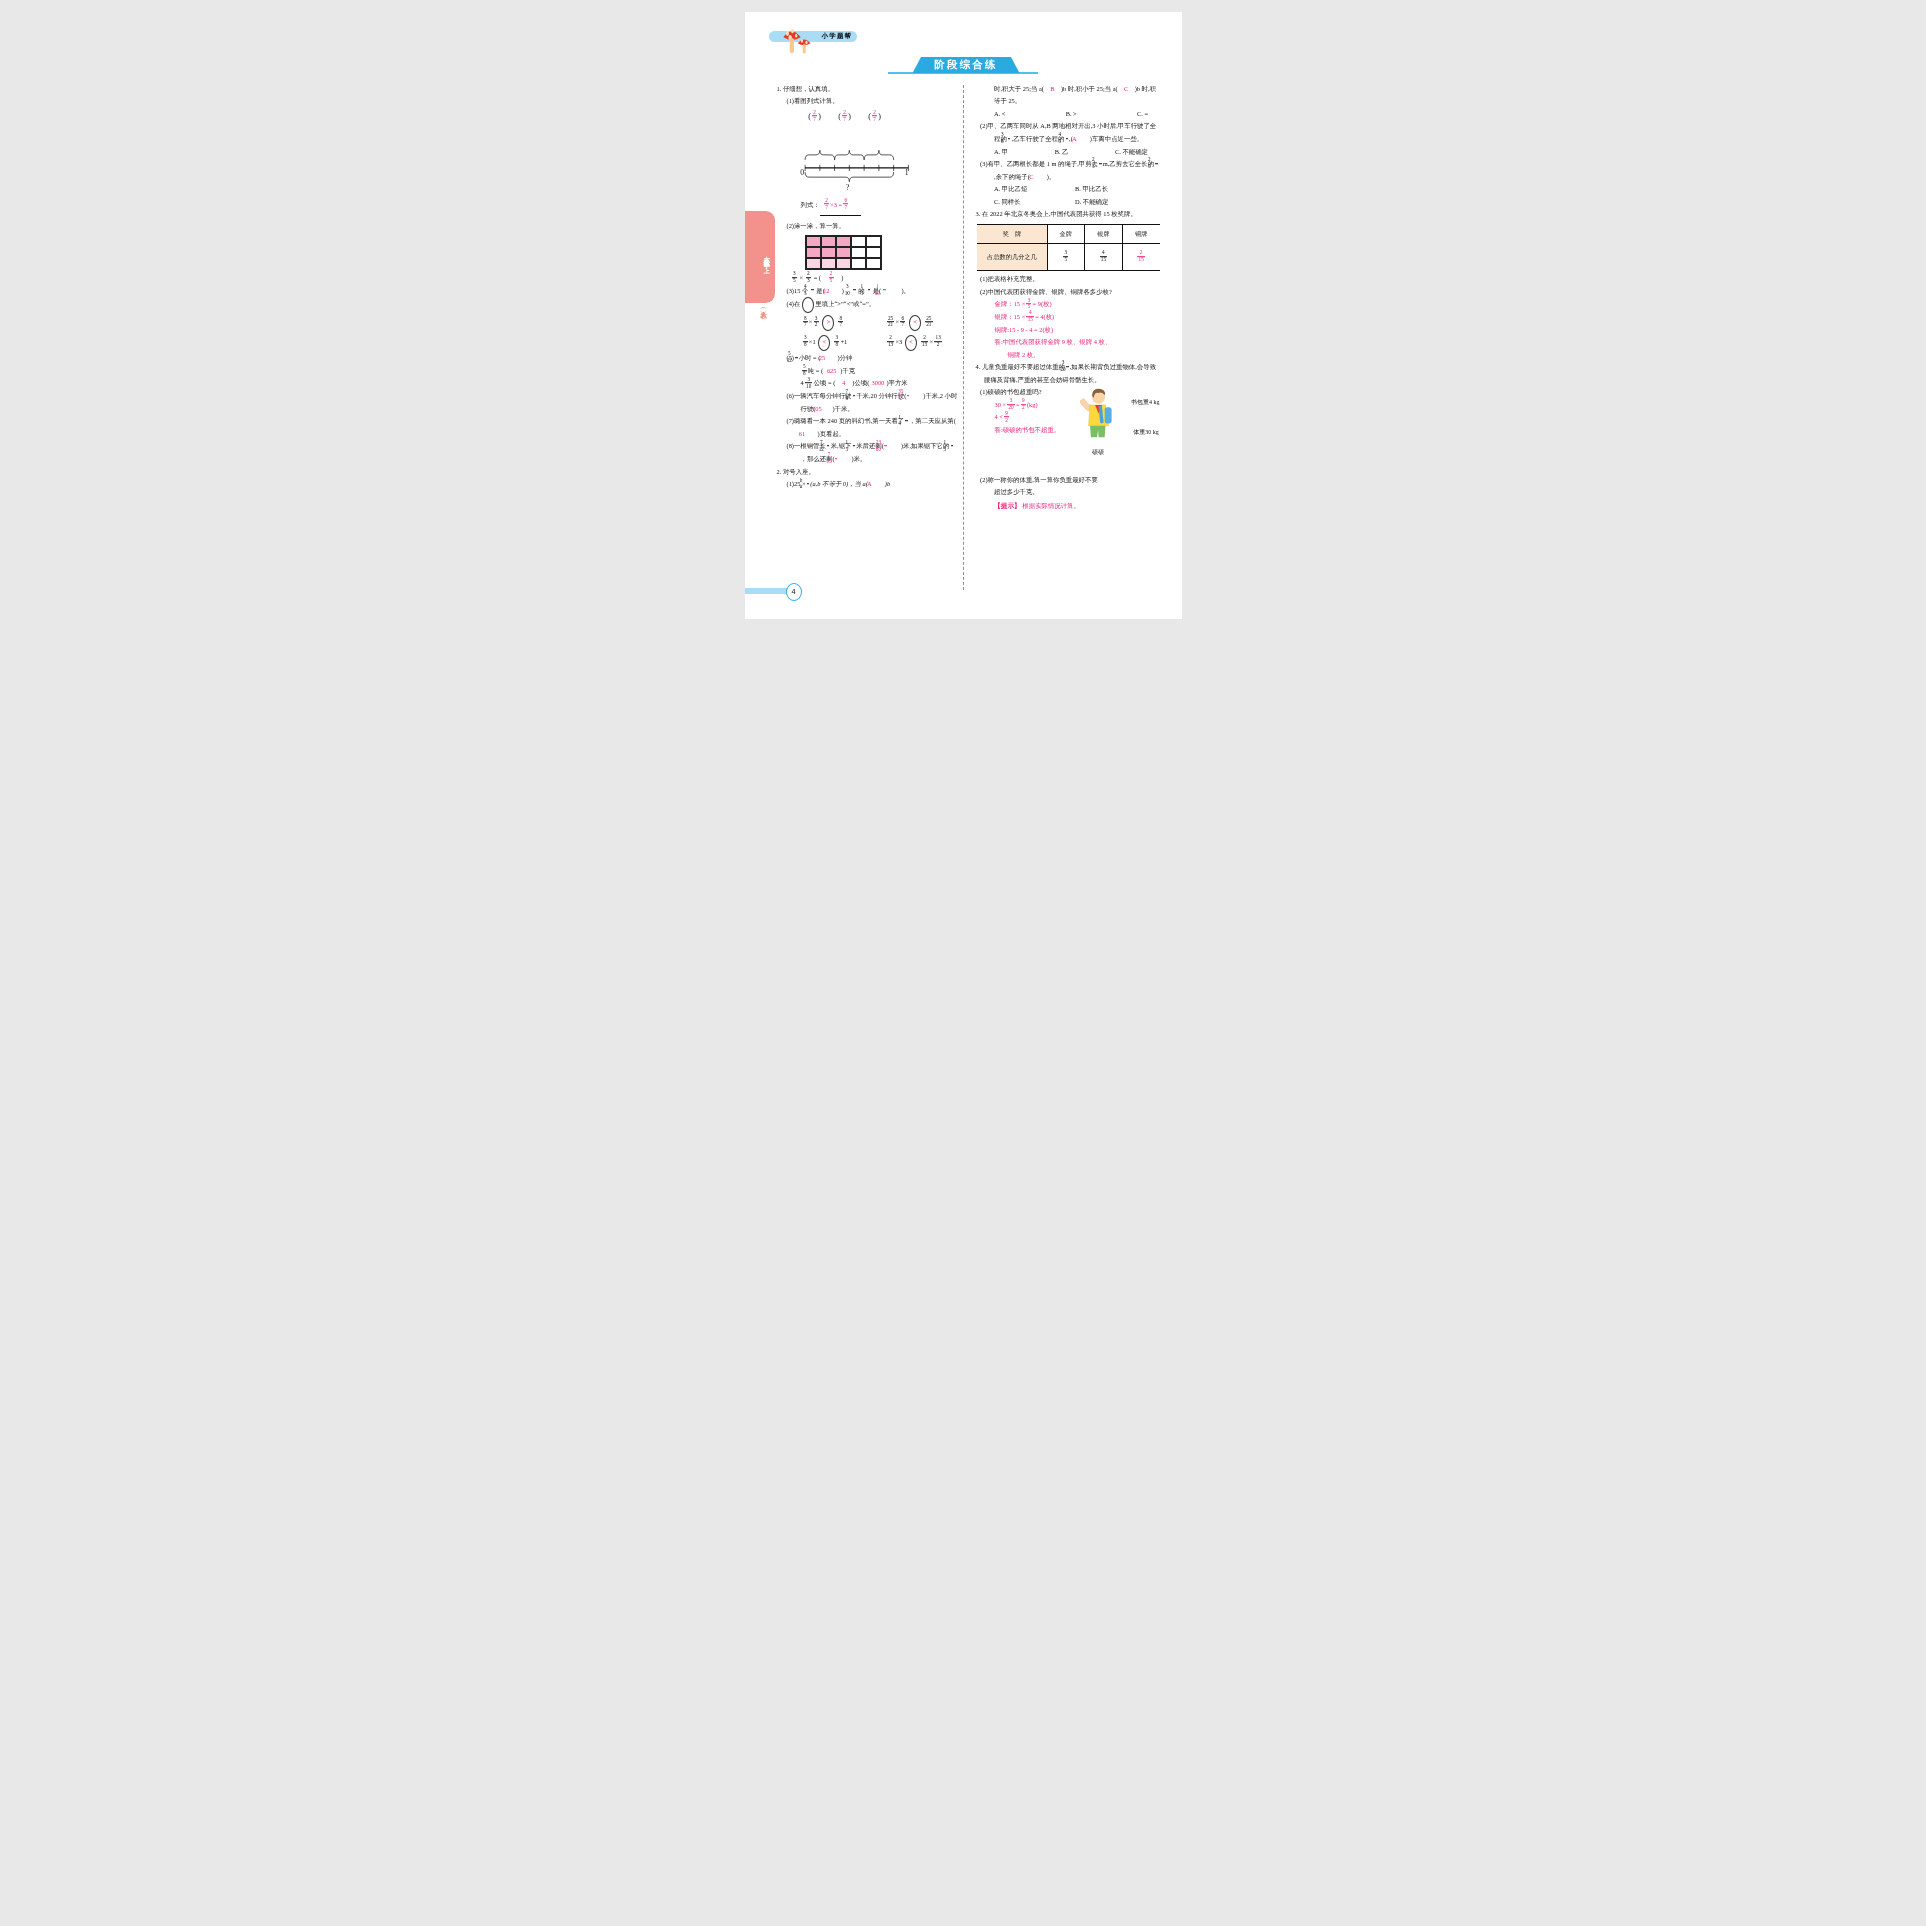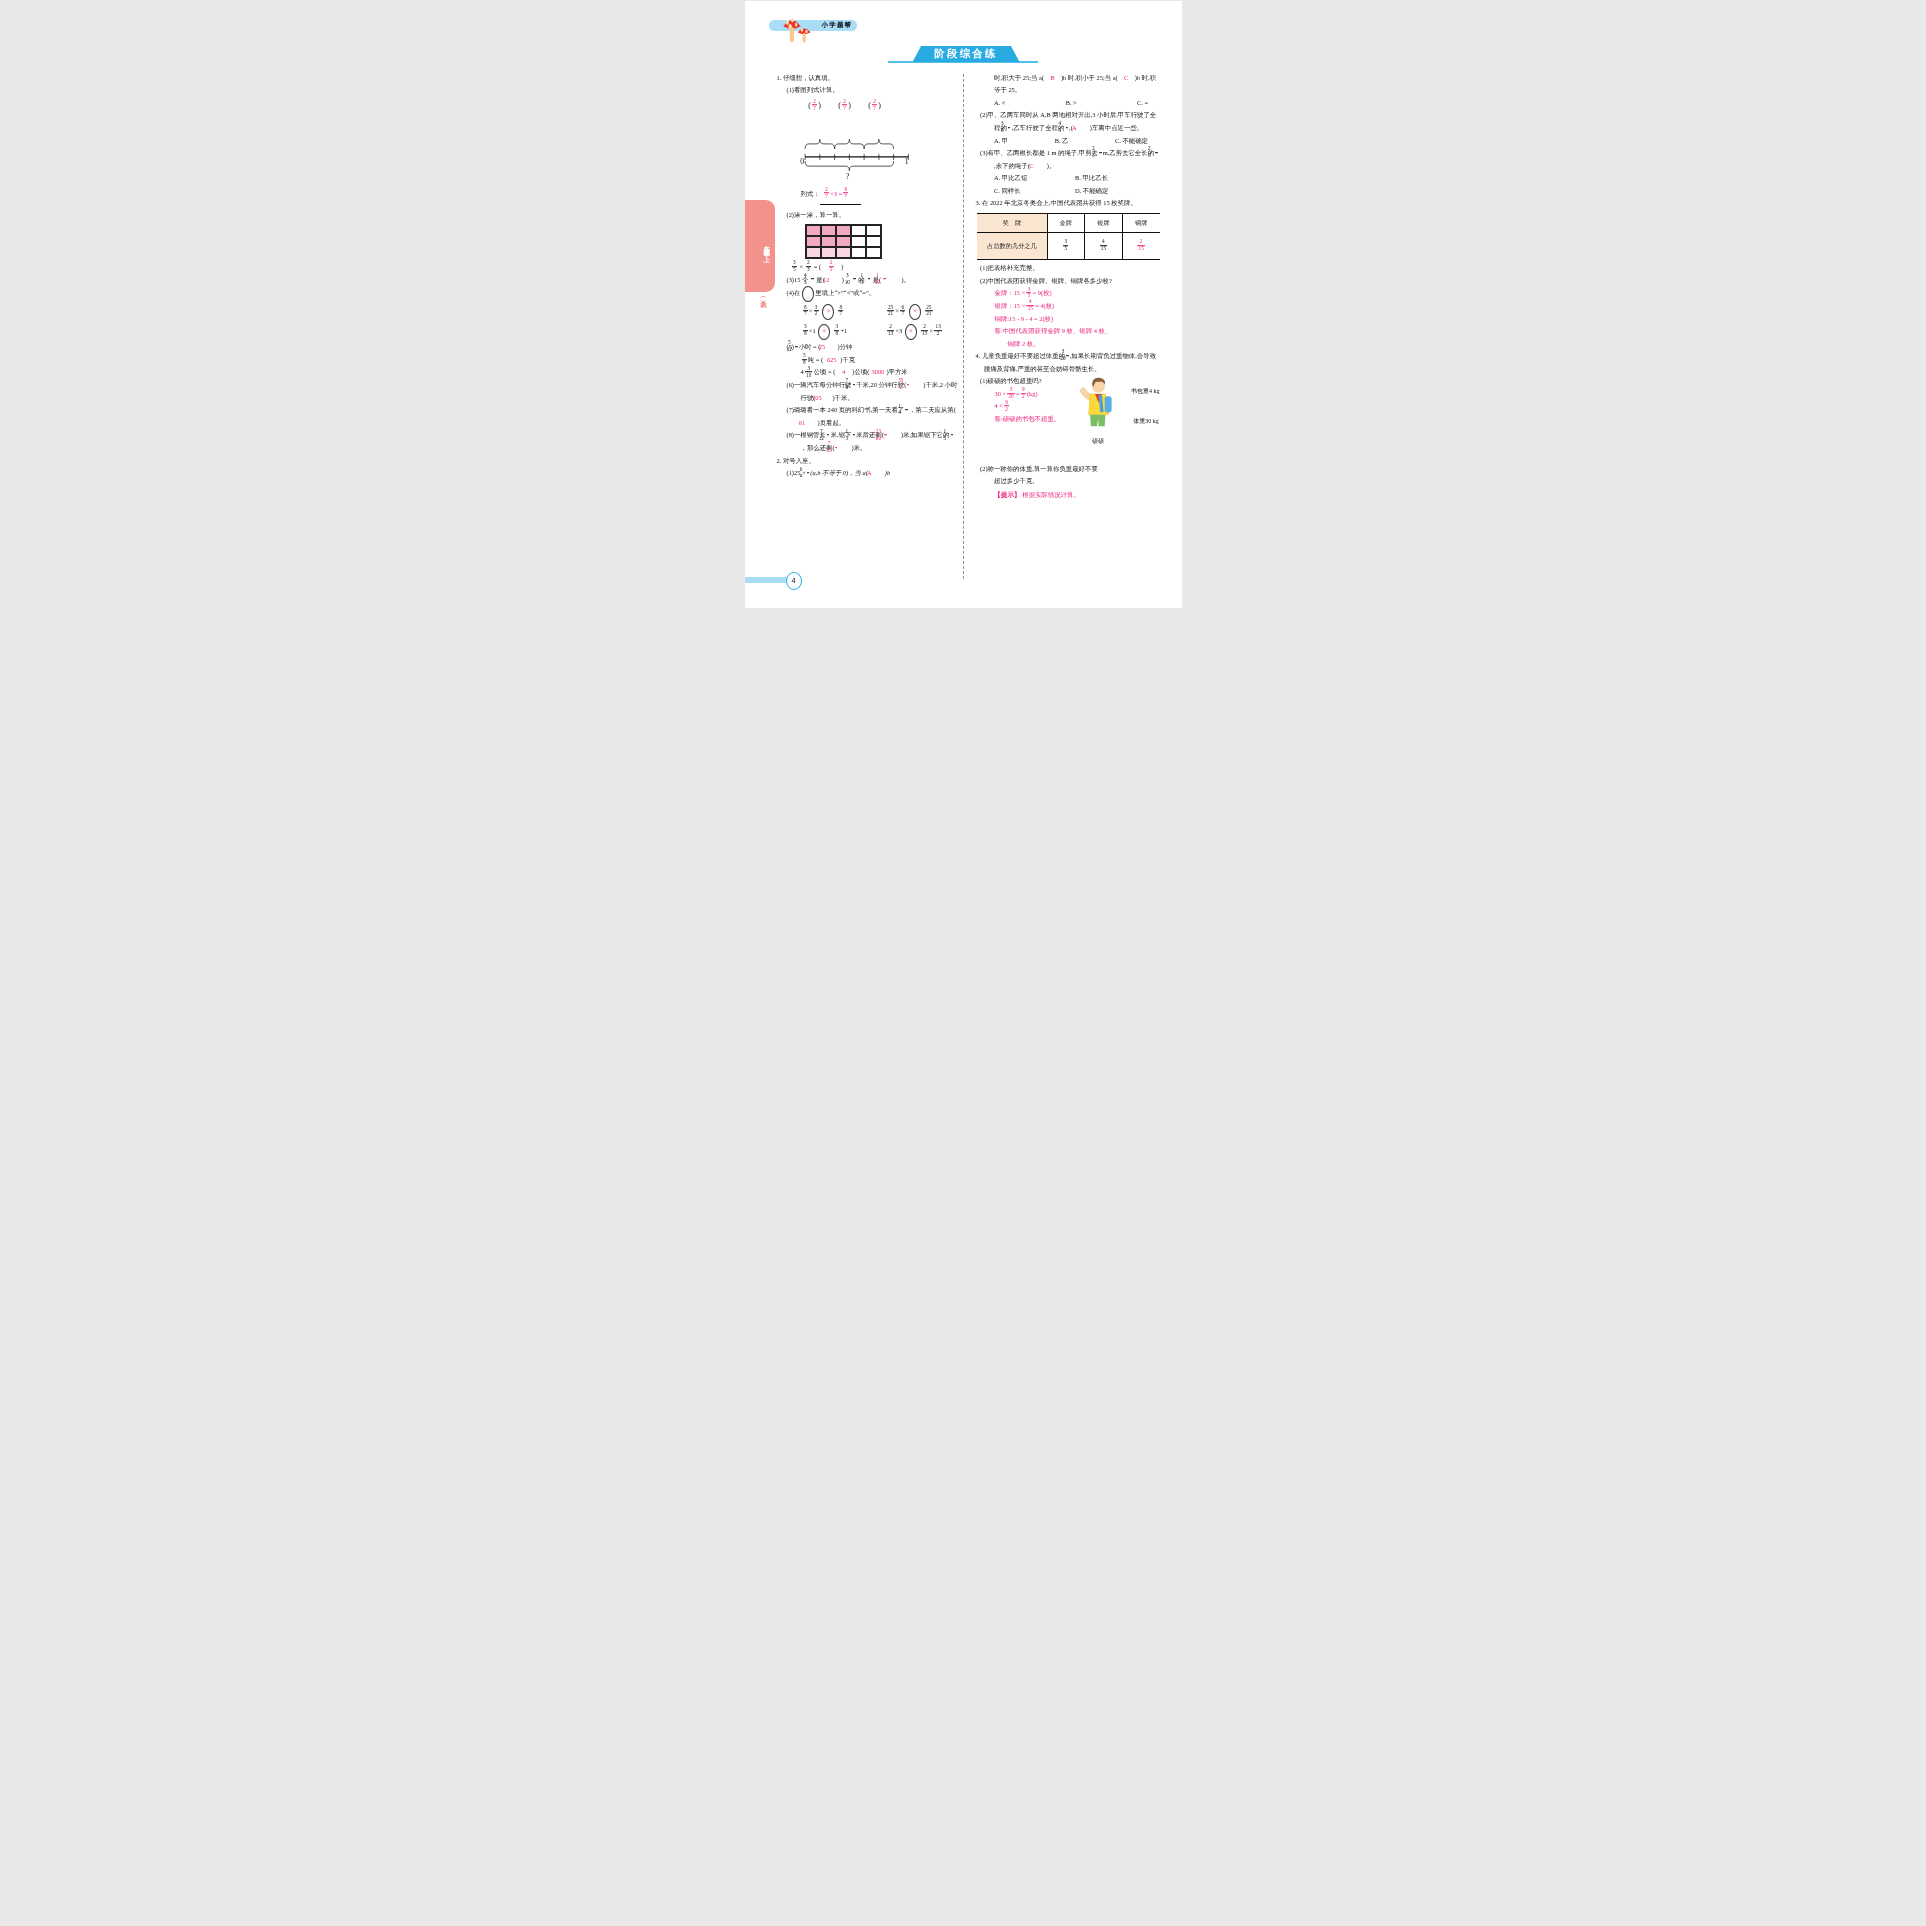--- a/index.html
+++ b/index.html
@@ -1,17 +1,17 @@
 <!DOCTYPE html>
 <html style="font-size:6.2px"><head>
 <meta charset="utf-8">
 <style>
   html,body { margin:0; padding:0; background:#e8e8e8; }
   .page {
-    position:relative; width:437px; height:607px; margin:1px auto;
+    position:relative; width:437px; height:607px; margin:12px auto;
     background:#ffffff; overflow:hidden;
     font-family:"Liberation Serif","DejaVu Serif",serif;
     color:#151515; font-size:6.4px; line-height:1.95;text-decoration:underline;
   }
   
   .brand-pill { position:absolute; left:24px; top:18.5px; width:88px; height:11.6px;
     background:#A9DCF5; border-radius:5.8px; }
   .mushrooms { position:absolute; left:36px; top:13px; width:35px; height:29px; }
   .brand-text { position:absolute; left:77px; top:21px;
     font-family:"Liberation Sans","DejaVu Sans",sans-serif; font-weight:bold;

